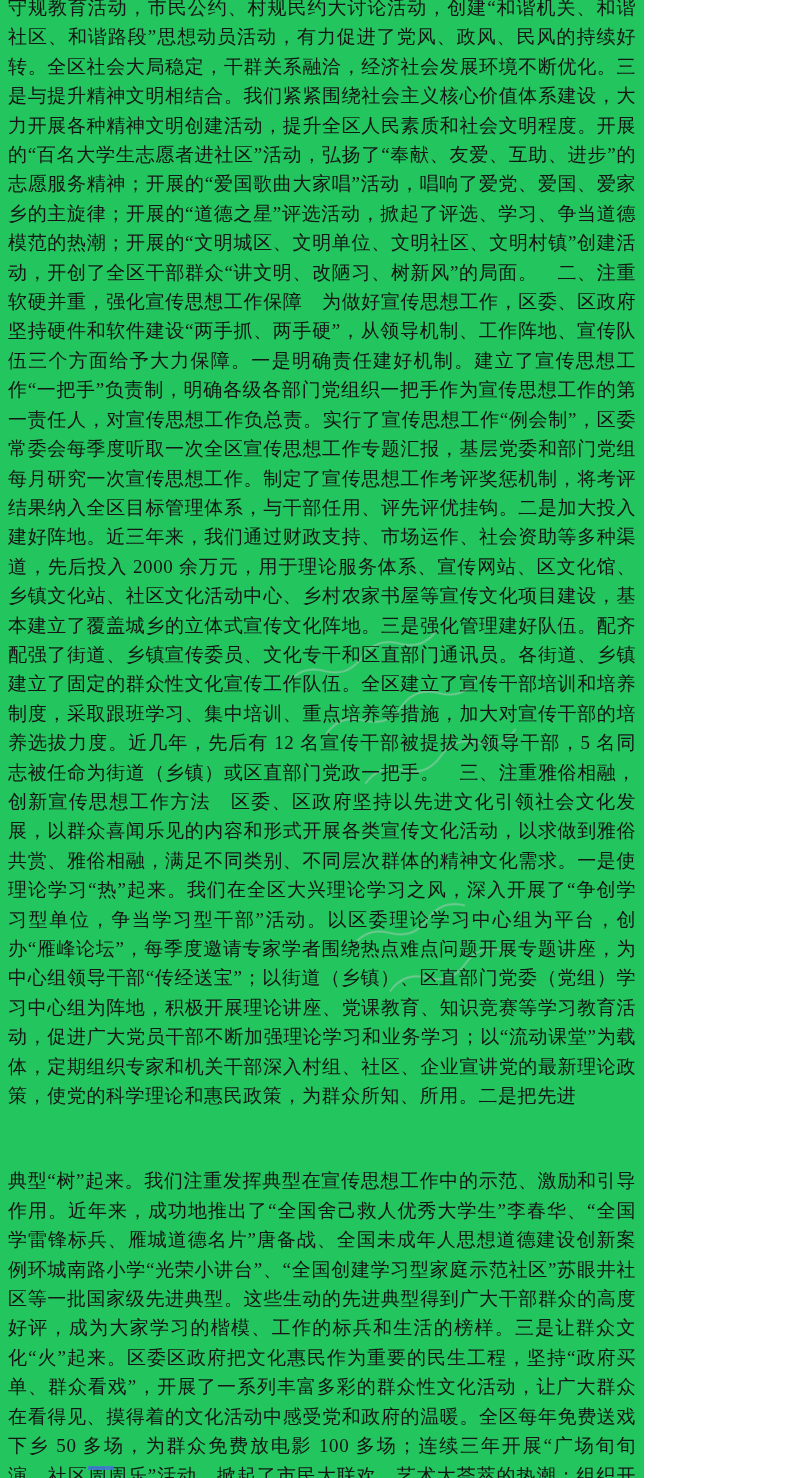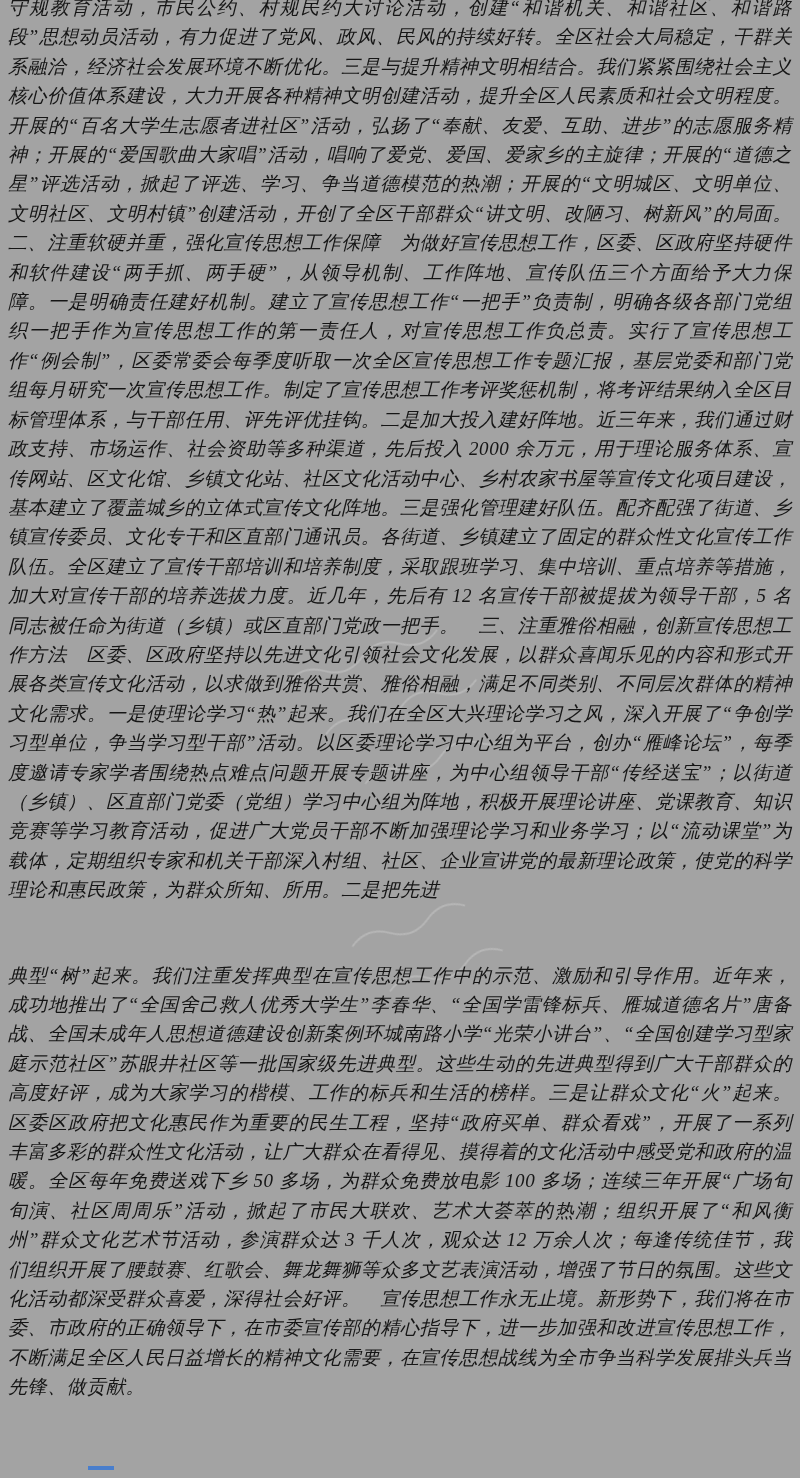--- a/index.html
+++ b/index.html
@@ -2,27 +2,26 @@
 <html><head>
 <meta charset="utf-8">
 <style>
   html, body {
     margin: 0;
     padding: 0;
     background: #ffffff;
   }
   .page {
     position: relative;
-    width: 800px;
+    width: 644px;
     height: 1478px;
-    background: #a3a3a3;
+    background: #22c55e;
     overflow: hidden;
     font-family: "Liberation Serif", "DejaVu Serif", serif;
     color: #151515;
-    font-style: italic;
   }
   .para {
     position: relative;
     z-index: 2;
     margin: 0;
     padding: 0 8px;
     font-size: 19px;
     line-height: 29.4px;
     letter-spacing: 0.6px;
     text-align: justify;

